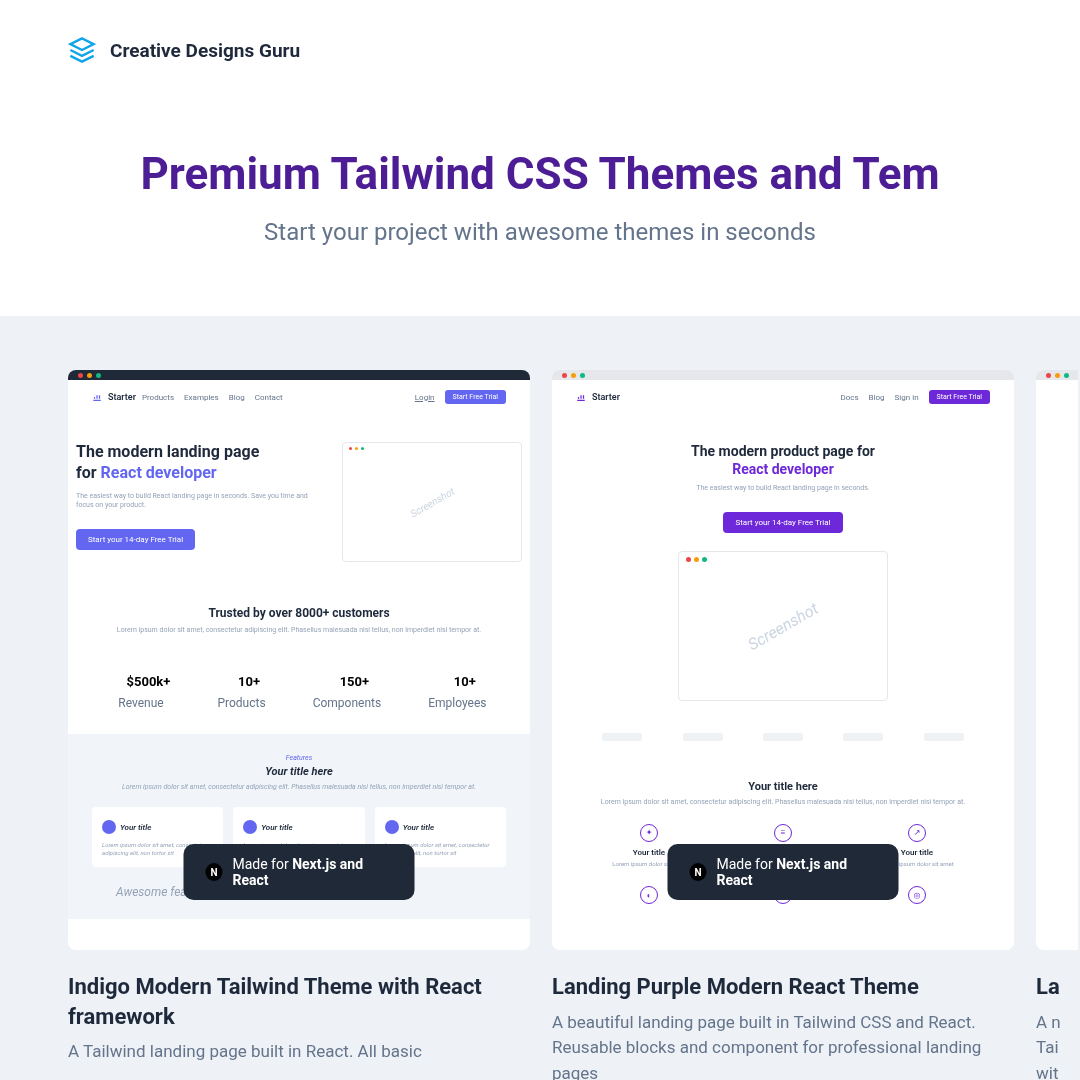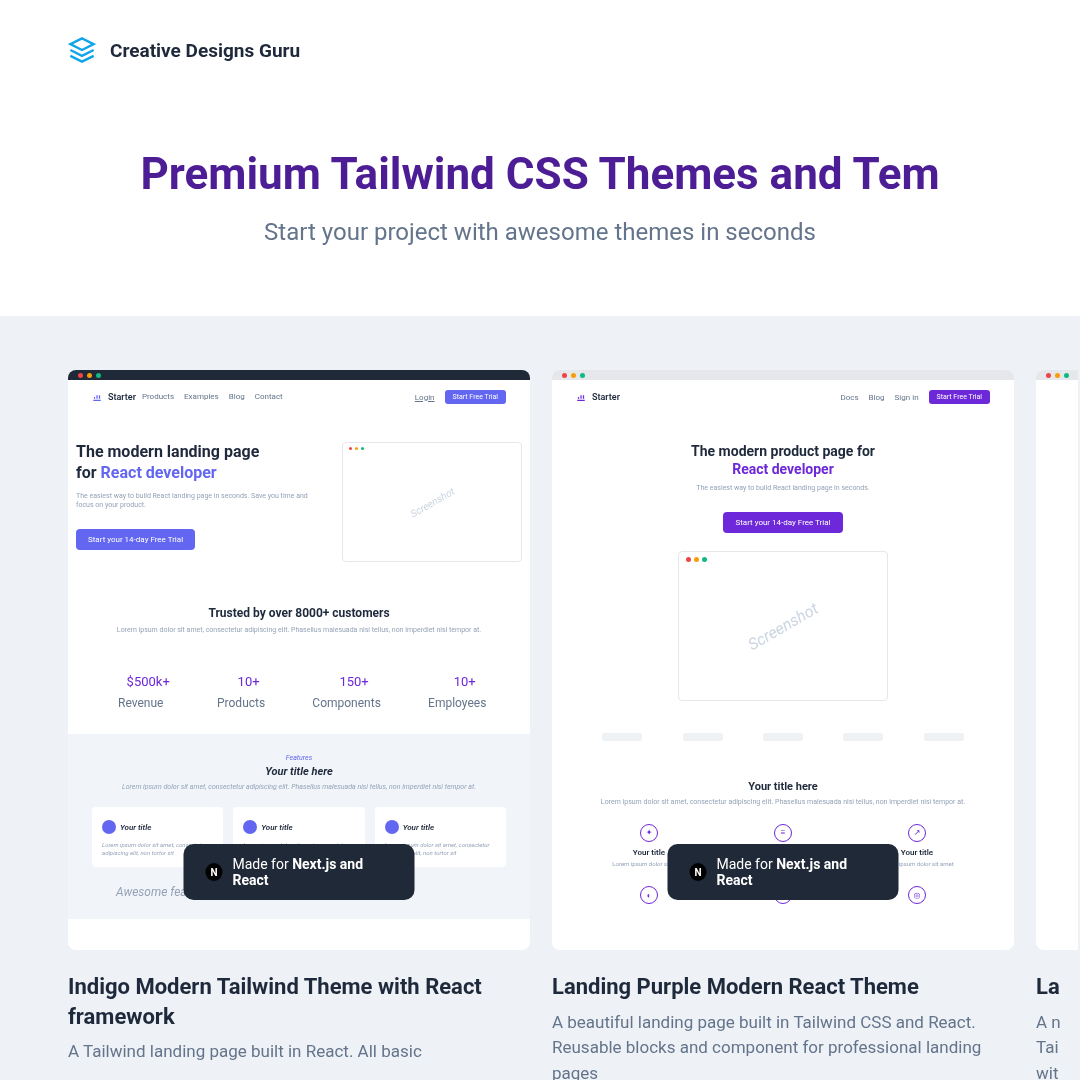--- a/index.html
+++ b/index.html
@@ -14,42 +14,42 @@
 .cards-row { display: flex; gap: 22px; }
 .card { width: 462px; flex-shrink: 0; }
 .card.partial { width: 42px; overflow: hidden; }
 .preview { background: #fff; border-radius: 8px; overflow: hidden; position: relative; height: 580px; }
 .preview.partial { width: 462px; }
 .browser-bar { height: 10px; background: #1f2937; display: flex; align-items: center; padding-left: 10px; gap: 4px; }
 .browser-bar.light { background: #e5e7eb; }
 .dot { width: 5px; height: 5px; border-radius: 50%; }
 .dot.r { background: #ef4444; } .dot.y { background: #f59e0b; } .dot.g { background: #10b981; }
 .mini-nav { display: flex; justify-content: space-between; align-items: center; padding: 10px 24px; font-size: 8px; }
-.mini-nav-left { display: flex; align-items: flex-start; gap: 6px; }
+.mini-nav-left { display: flex; align-items: flex-end; gap: 6px; }
 .mini-brand { font-weight: 600; color: #1e293b; font-size: 9px; }
 .mini-chart { width: 10px; height: 10px; }
 .mini-nav-links { display: flex; gap: 10px; color: #64748b; }
 .mini-nav-right { display: flex; align-items: center; gap: 10px; }
 .mini-login { color: #64748b; text-decoration: underline; }
 .mini-cta { background: #6366f1; color: #fff; padding: 3px 8px; border-radius: 3px; font-size: 7px; }
 .mini-hero-1 { display: flex; padding: 28px 8px 20px; gap: 20px; }
 .mini-hero-left { flex: 1; }
 .mini-h1 { font-size: 16px; font-weight: 700; color: #1e293b; line-height: 1.3; }
 .mini-h1 .accent { color: #6366f1; }
 .mini-sub { font-size: 7px; color: #94a3b8; margin-top: 8px; line-height: 1.4; }
 .mini-btn { display: inline-block; background: #6366f1; color: #fff; padding: 6px 12px; border-radius: 4px; font-size: 8px; margin-top: 18px; }
 .screenshot-box { width: 180px; height: 120px; border: 1px solid #e5e7eb; border-radius: 4px; display: flex; align-items: center; justify-content: center; color: #cbd5e1; font-size: 10px; transform: rotate(0); position: relative; }
 .screenshot-label { transform: rotate(-30deg); font-style: italic; }
 .screenshot-box .mini-dots { position: absolute; top: 4px; left: 6px; display: flex; gap: 3px; }
 .screenshot-box .mini-dots span { width: 3px; height: 3px; border-radius: 50%; }
 .mini-trusted { text-align: center; padding: 24px 30px; }
 .mini-trusted-title { font-size: 12px; font-weight: 700; color: #1e293b; }
 .mini-trusted-sub { font-size: 7px; color: #94a3b8; margin-top: 6px; line-height: 1.4; }
 .mini-stats { display: flex; justify-content: space-around; padding: 14px 20px 24px; }
-.stat-val { font-size: 13px; font-weight: 400; color: #6d28d9; margin-left: 15px; }
+.stat-val { font-size: 13px; font-weight: 700; color: #000000; margin-left: 15px; }
 .stat-lbl { font-size: 12px; color: #64748b; margin-top: 7px; }
 .mini-stat { text-align: center; }
 .mini-features { background: #f1f5f9; padding: 20px 24px; text-align: center; position: relative; font-style: italic; }
 .mini-feat-label { font-size: 7px; color: #6366f1; }
 .mini-feat-title { font-size: 11px; font-weight: 700; margin-top: 3px; }
 .mini-feat-sub { font-size: 7px; color: #94a3b8; margin-top: 5px; line-height: 1.4; }
 .feat-grid { display: flex; gap: 10px; margin-top: 14px; }
 .feat-card { flex: 1; background: #fff; border-radius: 4px; padding: 10px; text-align: left; }
 .feat-icon { width: 14px; height: 14px; background: #6366f1; border-radius: 50%; display: inline-block; vertical-align: middle; }
 .feat-title { font-size: 8px; font-weight: 600; margin-left: 4px; vertical-align: middle; }

